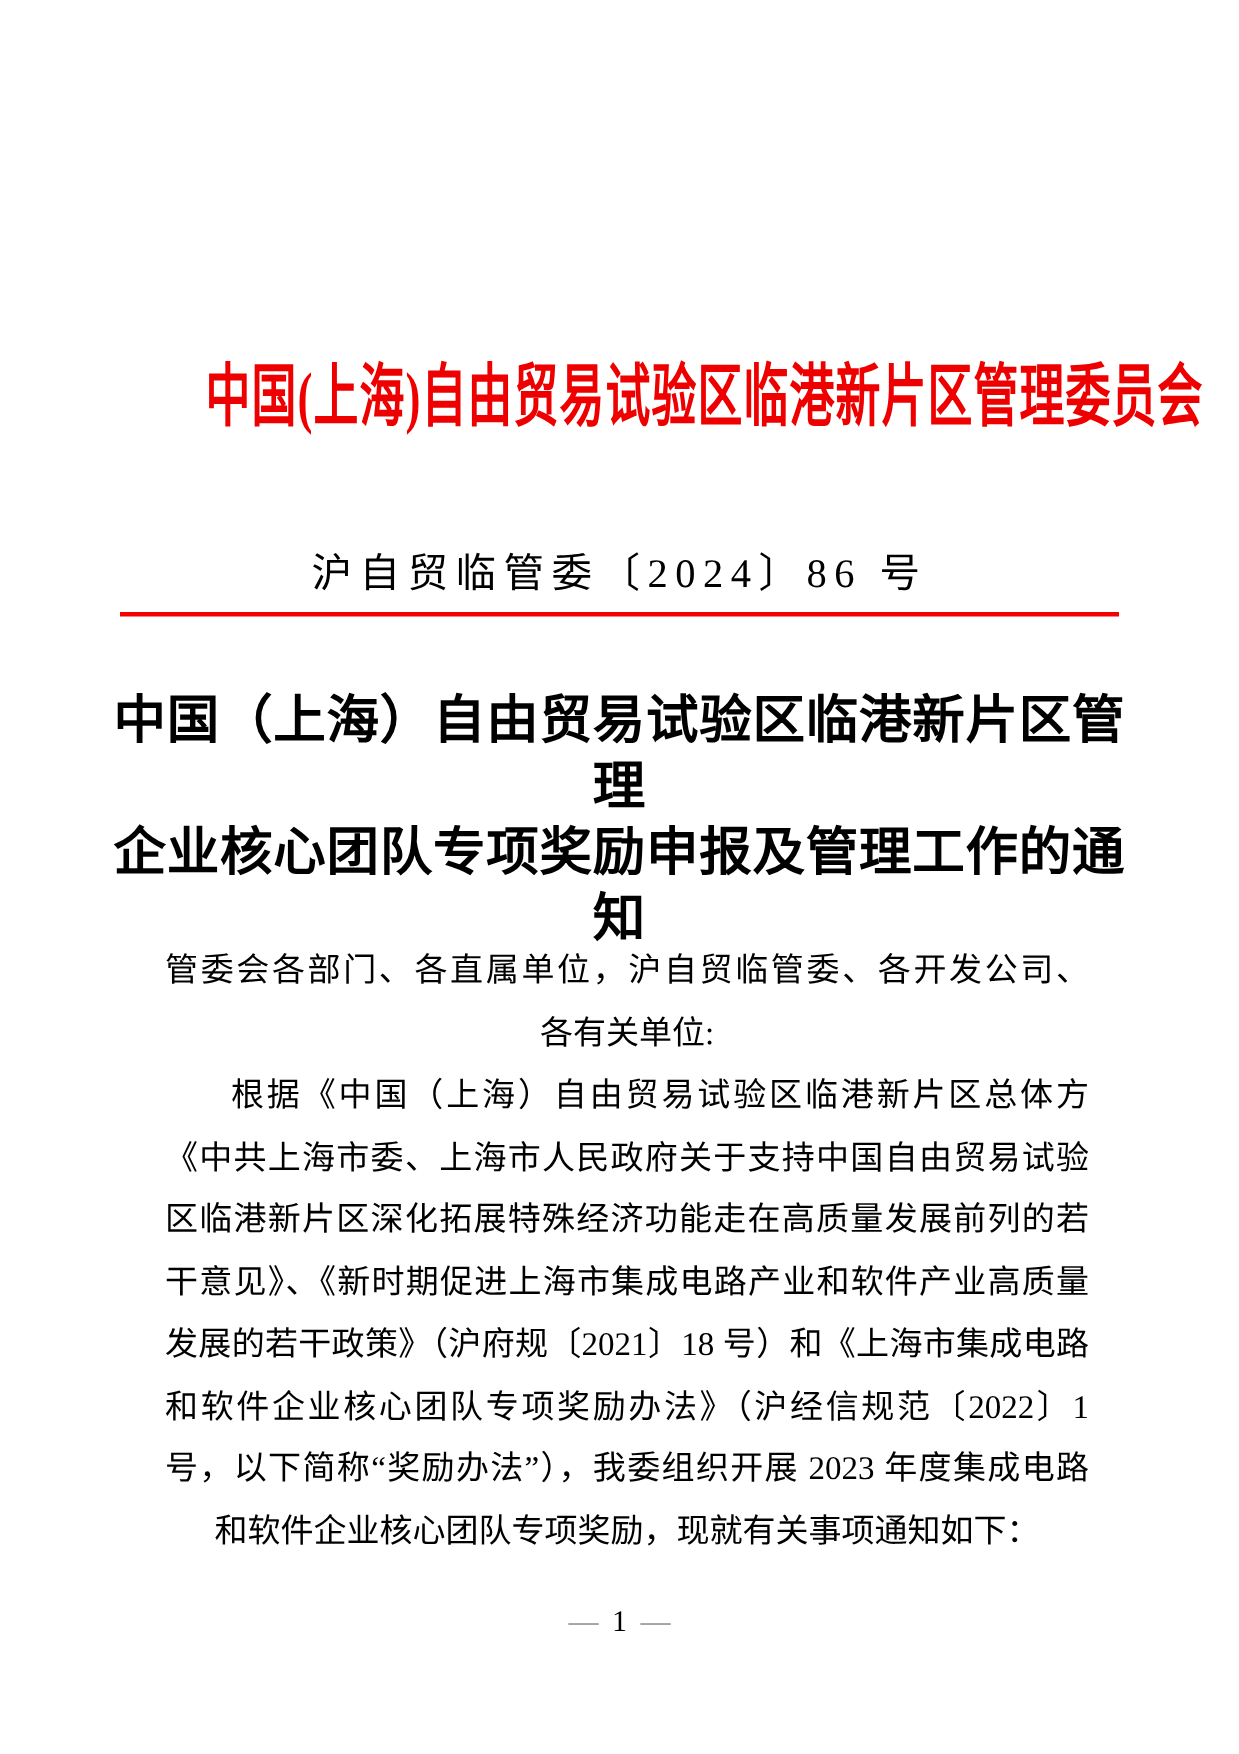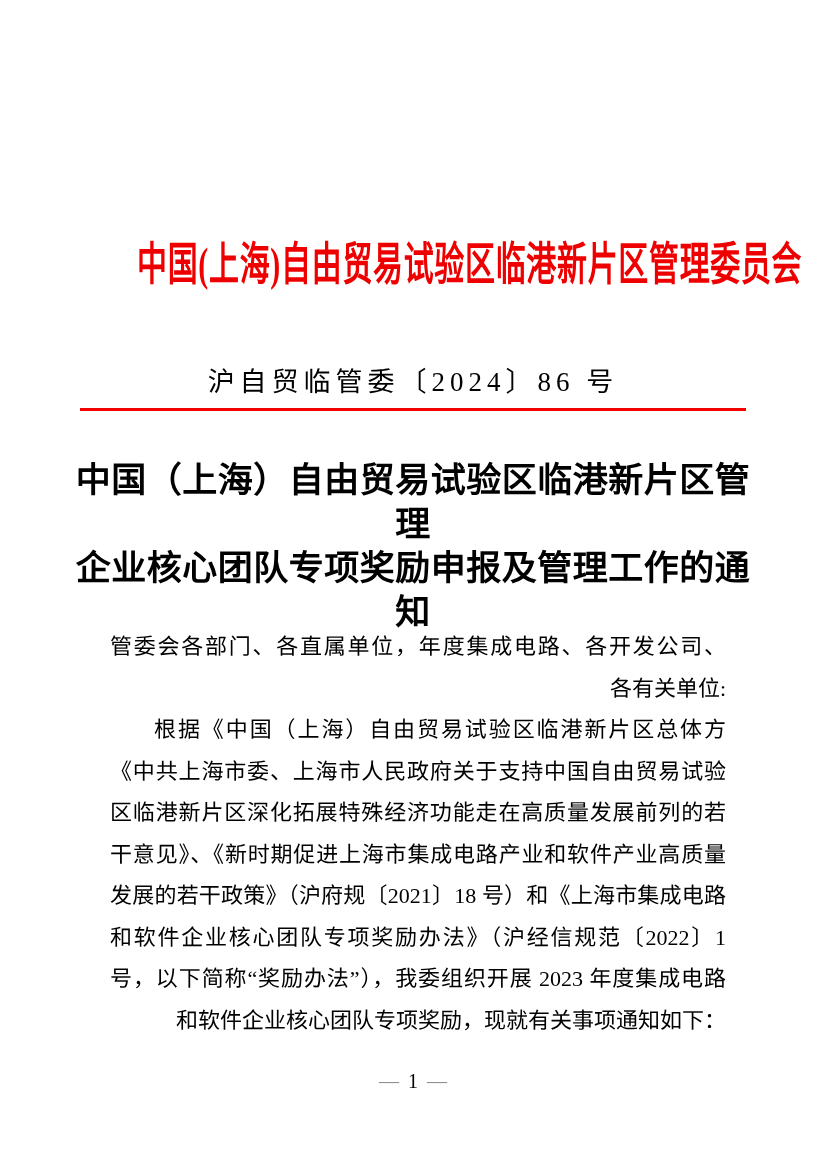--- a/index.html
+++ b/index.html
@@ -71,21 +71,21 @@
     position: absolute;
     top: 626px;
     left: 110px;
     width: 616px;
     font-size: 22px;
     line-height: 41.5px;
   }
   .body-line {
     height: 41.5px;
     overflow: hidden;
-    text-align: right;
+    text-align: center;
   }
   .body-line.justify {
     text-align: justify;
     text-align-last: justify;
   }
   .body-line.indent {
     text-indent: 2em;
   }
   
   .footer {
@@ -113,21 +113,21 @@
   <div class="doc-number">沪自贸临管委〔2024〕86 号</div>
 
   <div class="red-rule" style="background: rgb(245, 0, 0);"></div>
 
   <div class="doc-title">
     <div>中国（上海）自由贸易试验区临港新片区管理</div>
     <div>企业核心团队专项奖励申报及管理工作的通知</div>
   </div>
 
   <div class="body-text" id="body-text">
-      <div class="body-line justify">管委会各部门、各直属单位，年度集成电路、各开发公司、</div>
+      <div class="body-line justify">管委会各部门、各直属单位，沪自贸临管委、各开发公司、</div>
       <div class="body-line">各有关单位:</div>
       <div class="body-line justify indent">根据《中国（上海）自由贸易试验区临港新片区总体方案》、</div>
       <div class="body-line justify">《中共上海市委、上海市人民政府关于支持中国自由贸易试验</div>
       <div class="body-line justify">区临港新片区深化拓展特殊经济功能走在高质量发展前列的若</div>
       <div class="body-line justify">干意见》、《新时期促进上海市集成电路产业和软件产业高质量</div>
       <div class="body-line justify">发展的若干政策》（沪府规〔2021〕18 号）和《上海市集成电路</div>
       <div class="body-line justify">和软件企业核心团队专项奖励办法》（沪经信规范〔2022〕1</div>
       <div class="body-line justify">号，以下简称“奖励办法”），我委组织开展 2023 年度集成电路</div>
       <div class="body-line">和软件企业核心团队专项奖励，现就有关事项通知如下：</div>
     </div>

